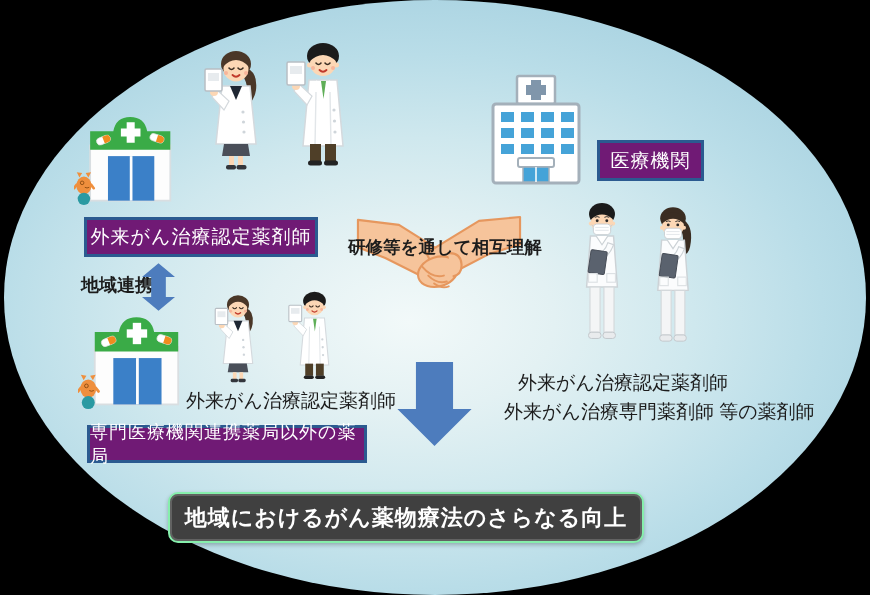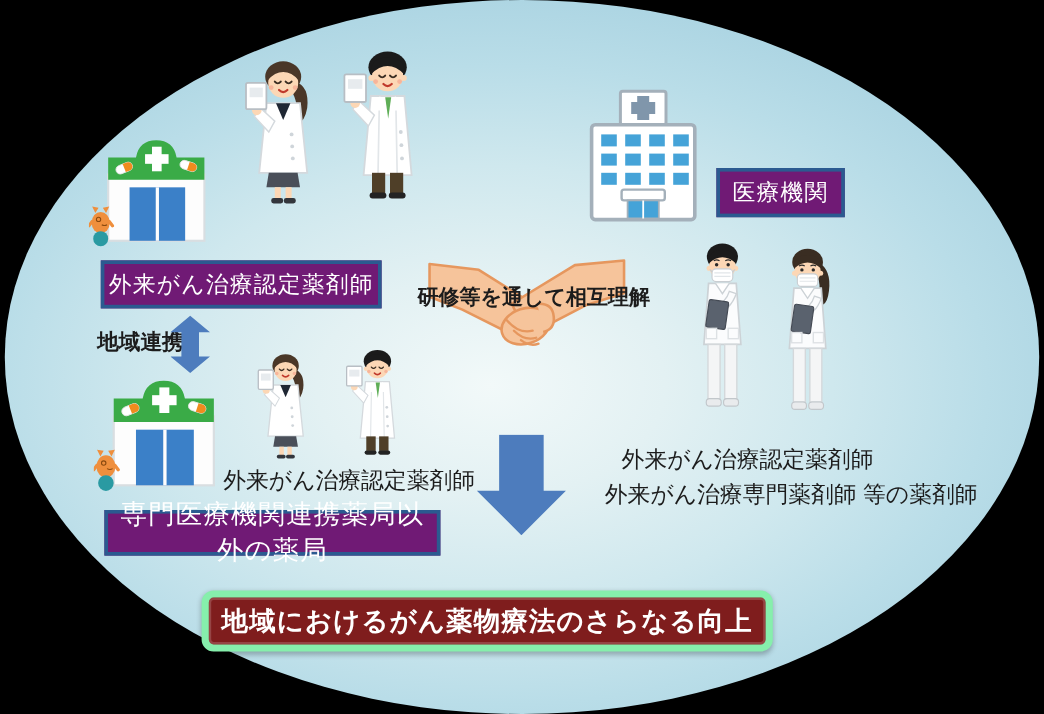--- a/index.html
+++ b/index.html
@@ -17,21 +17,21 @@
       #f2f9f9 0%, #e3f1f3 28%, #cfe8ee 55%, #b9dde8 80%, #abd4e2 100%);
   }
   .abs{position:absolute;}
   .jp{color:#1c1c1c;white-space:nowrap;}
   .blue-box{
     background:#701a75;border:3px solid #2b5a90;color:#fff;
     display:flex;align-items:center;justify-content:center;
     box-sizing:border-box;font-weight:normal;letter-spacing:1px;
   }
   .banner{
-    background:#7f1d1d;border:6px solid #86efac;border-radius:10px;
+    background:#404040;border:2px solid #86efac;border-radius:10px;
     color:#fff;display:flex;align-items:center;justify-content:center;
     box-sizing:border-box;font-weight:bold;letter-spacing:1px;
     box-shadow:inset 0 0 0 2px rgba(255,255,255,0.18), 0 2px 4px rgba(0,0,0,0.25);
   }
   .caption{font-weight:bold;}
   svg.icon{display:block;width:100%;height:100%;}
 </style>
 </head>
 <body>
 
@@ -251,21 +251,21 @@
         <use href="#sym-pharm-f"></use>
       </svg>
   </div>
   <div class="abs" style="left:286px;top:288px;width:57px;height:95px;">
     <svg class="icon">
         <use href="#sym-pharm-m"></use>
       </svg>
   </div>
   <div class="abs jp" style="left:186px;top:388px;font-size:19px;">外来がん治療認定薬剤師</div>
 
-  <div class="abs blue-box" style="left:87px;top:425px;width:280px;height:38px;font-size:22px;text-align:center;">専門医療機関連携薬局以外の薬局</div>
+  <div class="abs blue-box" style="left:87px;top:425px;width:280px;height:38px;font-size:18px;">専門医療機関連携薬局以外の薬局</div>
 
   <div class="abs" style="left:356px;top:210px;width:166px;height:98px;">
     <svg class="icon">
         <use href="#sym-handshake"></use>
       </svg>
   </div>
   <div class="abs jp caption" style="left:348px;top:235px;font-size:17.5px;">研修等を通して相互理解</div>
 
   <div class="abs" style="left:490px;top:74px;width:92px;height:112px;">
     <svg class="icon">

